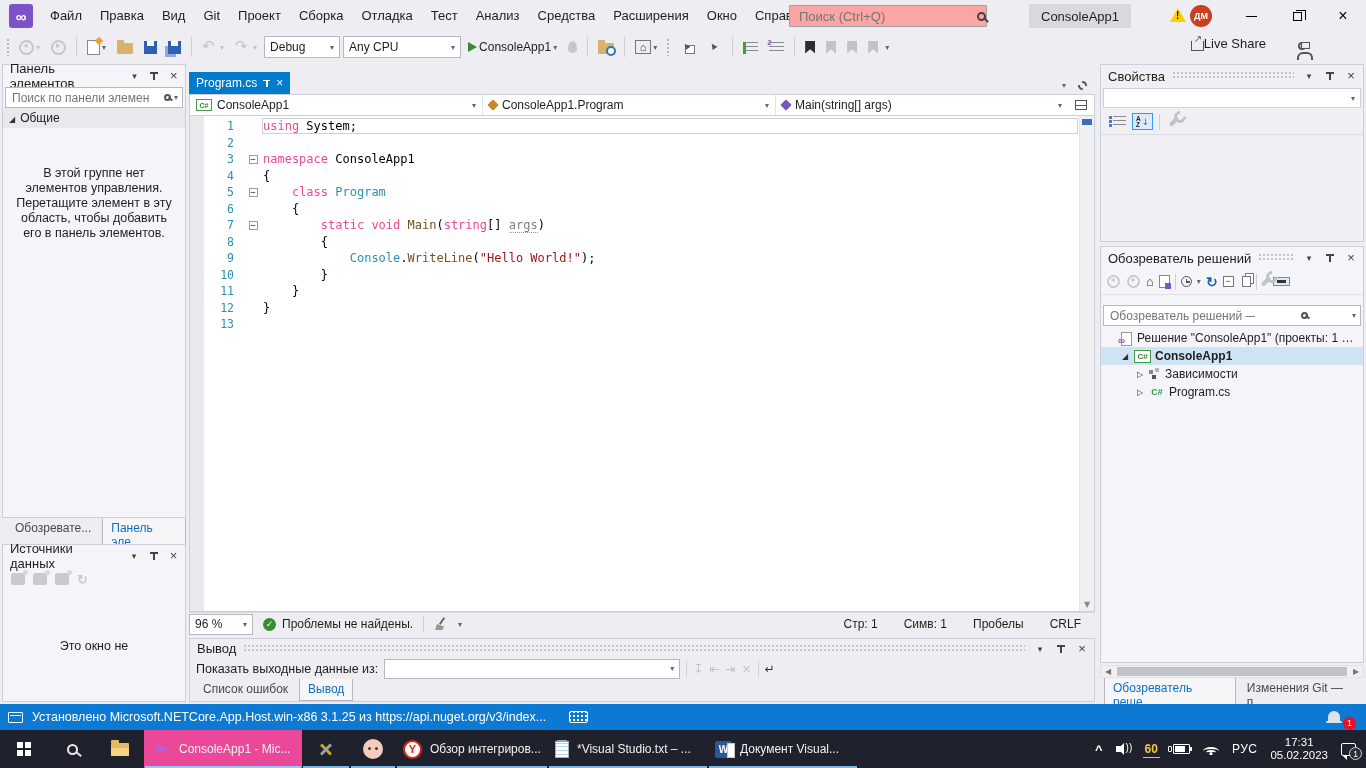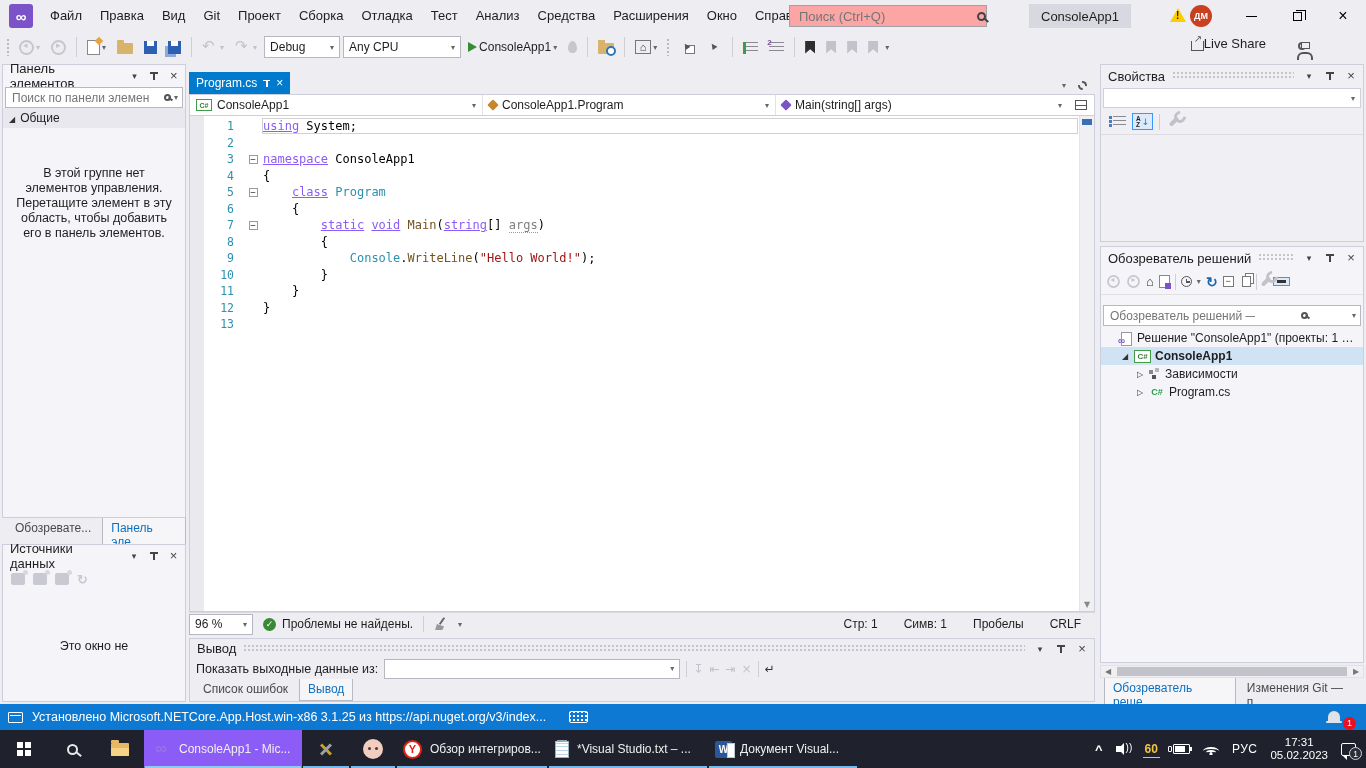--- a/index.html
+++ b/index.html
@@ -136,21 +136,21 @@
   .code-area{flex:1;background:#fff;border:1px solid #cccedb;border-top:none;position:relative;overflow:hidden;
              font-family:"DejaVu Sans Mono","Liberation Mono",monospace;font-size:12px;}
   .indicator-margin{position:absolute;left:0;top:0;bottom:0;width:14px;background:#e9e9ee;}
   .code-lines{position:absolute;left:14px;right:16px;top:2px;}
   .code-line{display:flex;height:16.5px;align-items:center;}
   .ln{width:40px;text-align:right;padding-right:10px;color:#2b91af;flex:none;font-size:11.5px;}
   .fold-col{width:18px;flex:none;display:flex;justify-content:center;}
   .fold-box{width:9px;height:9px;border:1px solid #9a9aa2;background:#fff;color:#333;font-size:9px;line-height:7px;text-align:center;}
   .line-body{flex:1;white-space:pre;border:1px solid transparent;height:16px;line-height:15px;}
   .code-line.active .line-body{border-color:#d0d0d6;}
-  .seg.kw{color:#8b5cf6;text-decoration:underline;} .seg.type{color:#2b91af;} .seg.str{color:#a31515;}
+  .seg.kw{color:#ec4899;} .seg.type{color:#2b91af;} .seg.str{color:#a31515;}
   .seg.method{color:#74531f;} .seg.pl{color:#000;}
   .seg.param{color:#808080;border-bottom:1px dotted #999;}
   .vscroll{position:absolute;right:0;top:0;bottom:0;width:15px;background:#f0f0f3;border-left:1px solid #e3e3e8;}
   .vs-caretmark{position:absolute;left:2px;right:2px;top:3px;height:6px;background:#3a6fb5;}
   .vs-downarrow{position:absolute;left:0;right:0;bottom:2px;text-align:center;font-size:8px;color:#888;}
 
   .editor-status{height:23px;background:#eeeef2;display:flex;align-items:center;padding:0 8px 0 0;gap:10px;border-top:1px solid #d8d8de;}
   .zoom-combo{width:64px;height:21px;background:#fff;border:1px solid #b6b7c0;display:flex;align-items:center;padding:0 5px;gap:4px;}
   .zoom-combo .fill{flex:1;}
   .health{display:flex;align-items:center;gap:6px;}
@@ -227,21 +227,21 @@
   .i-bell{width:12px;height:10px;background:#dfe3e8;border-radius:6px 6px 0 0;margin-top:3px;}
   .i-bell::after{content:"";position:absolute;left:-2px;bottom:-2px;width:16px;height:2px;background:#dfe3e8;border-radius:1px;}
   .bell-badge{position:absolute;right:-6px;bottom:-3px;width:13px;height:13px;border-radius:50%;background:#e81123;color:#fff;font-size:9px;line-height:13px;text-align:center;}
 
   
   .taskbar{position:absolute;left:0;top:730px;right:0;height:38px;background:#1f222c;display:flex;align-items:stretch;color:#fff;}
   .tb-items{display:flex;align-items:stretch;}
   .tb-item{display:flex;align-items:center;justify-content:flex-start;gap:8px;padding:0 7px;position:relative;}
   .tb-item.noicon{justify-content:center;}
   .tb-item.open::after{content:"";position:absolute;left:1px;right:1px;bottom:0;height:2px;background:#76b9ed;}
-  .tb-item.active{background:#8b5cf6;}
+  .tb-item.active{background:#ec4899;}
   .tb-item.active::after{background:#8ecbf2;}
   .tb-label{font-size:12px;color:#f0f0f0;white-space:nowrap;overflow:hidden;text-overflow:ellipsis;}
   .ti-win{width:14px;height:14px;background:#fff;margin:0 auto;}
   .ti-win::after{content:"";position:absolute;inset:0;background:
      linear-gradient(#1f222c,#1f222c) center/100% 2px no-repeat,
      linear-gradient(#1f222c,#1f222c) center/2px 100% no-repeat;}
   .ti-search{width:11px;height:11px;border:2px solid #e8e8e8;border-radius:50%;margin:0 auto;}
   .ti-search::after{content:"";position:absolute;width:7px;height:2px;background:#e8e8e8;right:-6px;bottom:-2px;transform:rotate(40deg);}
   .ti-folder{width:18px;height:13px;background:#e8b864;border-radius:1px;margin:0 auto;}
   .ti-folder::before{content:"";position:absolute;top:-3px;left:0;width:8px;height:3px;background:#e8b864;border-radius:1px 1px 0 0;}

